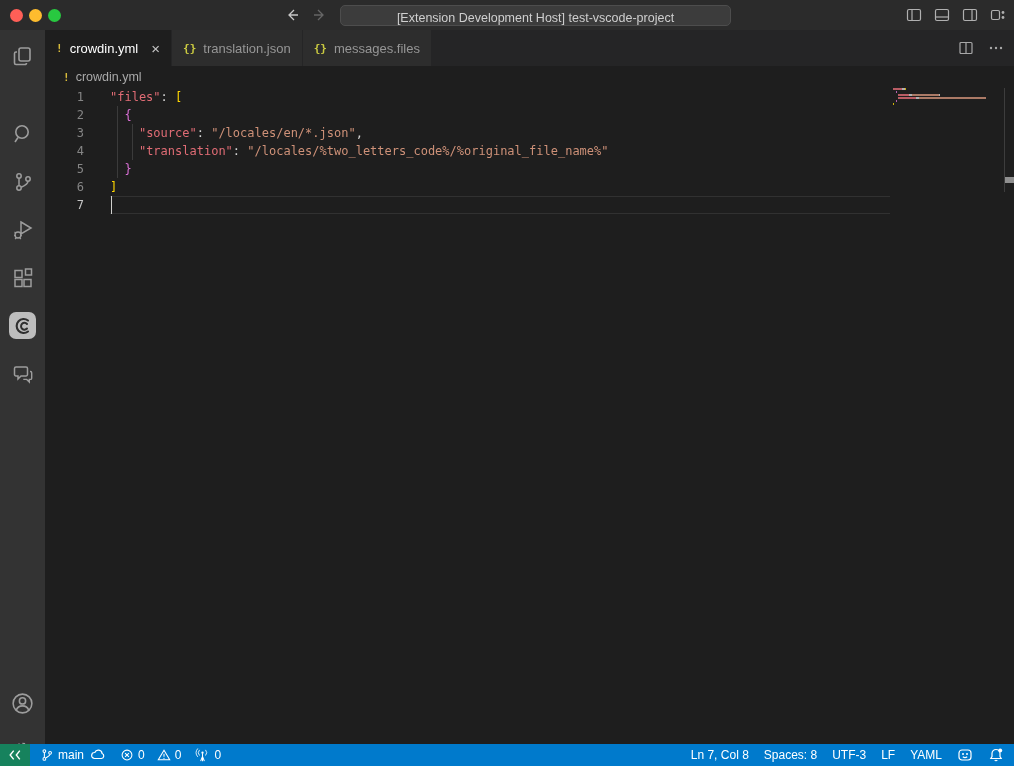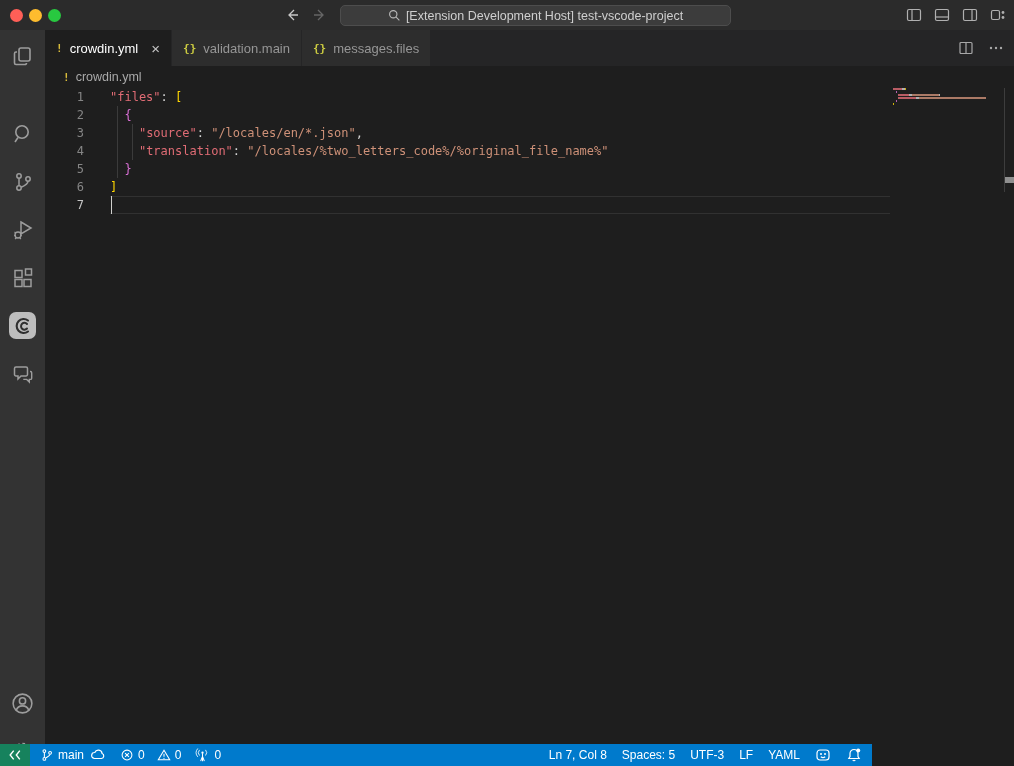--- a/index.html
+++ b/index.html
@@ -11,21 +11,21 @@
   .titlebar { position:absolute; left:0; top:0; width:1014px; height:30px;
               background:#2b2b2b; }
   .traffic { position:absolute; top:9px; width:13px; height:13px; border-radius:50%; }
   .t-red{ left:10px; background:#ff5f57; } .t-yellow{ left:29px; background:#febc2e; }
   .t-green{ left:48px; background:#28c840; }
   .nav-arrow { position:absolute; top:5px; width:20px; height:20px; display:flex;
                align-items:center; justify-content:center; font-size:16px; }
   .nav-back{ left:282px; color:#c8c8c8; } .nav-fwd{ left:310px; color:#666; }
   .command-center { position:absolute; left:340px; top:5px; width:391px; height:21px;
     background:#3c3c3c; border:1px solid #4d4d4d; border-radius:5px; color:#cfcfcf;
-    font-size:12.5px; display:flex; align-items:center; justify-content:center; gap:5px; }
+    font-size:12.5px; display:flex; align-items:center; justify-content:center; gap:5px;flex-direction:column; }
   .win-icons { position:absolute; right:8px; top:6px; display:flex; gap:11px; }
   .win-icons .wi { width:17px; height:17px; display:flex; align-items:center; justify-content:center; }
 
   
   .activitybar { position:absolute; left:0; top:30px; width:45px; height:714px;
                  background:#333333; }
   .ab-item { position:absolute; left:0; width:45px; height:45px; display:flex;
              align-items:center; justify-content:center; }
   .crowdin-badge { width:27px; height:27px; background:#bdbdbd; border-radius:7px;
                    display:flex; align-items:center; justify-content:center; }
@@ -63,21 +63,21 @@
   .current-line { position:absolute; left:0; width:780px; height:18px;
                   border-top:1px solid #313131; border-bottom:1px solid #313131; }
   .cursor { position:absolute; width:1.6px; height:18px; background:#d0d0cd; }
   .minimap { position:absolute; left:848px; top:0; width:111px; }
   .mm-row { position:absolute; height:2px; }
   .mm-tok { position:absolute; height:2px; opacity:0.8; }
   .ov-ruler-line { position:absolute; left:959px; top:0; width:1px; height:104px; background:#3d3d3d; }
   .ov-cursor { position:absolute; left:960px; top:89px; width:9px; height:6px; background:#8f8f8f; }
 
   
-  .statusbar { position:absolute; left:0; top:744px; width:872px; height:22px;
+  .statusbar { position:absolute; left:0; top:744px; width:1014px; height:22px;
                background:#007acc; color:#ffffff; font-size:12px; display:flex;
                align-items:center; }
   .sb-remote { width:30px; height:22px; background:#16825d; display:flex;
                align-items:center; justify-content:center; }
   .sb-left { display:flex; align-items:center; gap:6px; margin-left:10px; }
   .sb-right { margin-left:auto; display:flex; align-items:center; gap:15px;
               padding-right:10px; }
   .sb-item { display:flex; align-items:center; gap:4px; }
   .sp14 { width:2px; } 
   svg { display:block; }
@@ -206,21 +206,21 @@
   </div>
 
   <div class="tabbar">
     <div class="tab active">
       <span class="ficon yml">!</span>
       <span>crowdin.yml</span>
       <span class="close">×</span>
     </div>
     <div class="tab inactive">
       <span class="ficon json">{}</span>
-      <span>validation.main</span>
+      <span>translation.json</span>
     </div>
     <div class="tab inactive">
       <span class="ficon json">{}</span>
       <span>messages.files</span>
     </div>
     <div class="tab-actions">
       <svg width="16" height="16" viewBox="0 0 16 16">
           <rect x="2" y="2.5" width="12" height="11" rx="1" stroke="#a8a8a8" fill="none" stroke-width="1.2"></rect>
           <path d="M8 3 V13" stroke="#a8a8a8" stroke-width="1.2"></path>
         </svg>
@@ -338,21 +338,21 @@
         <svg width="15" height="15" viewBox="0 0 16 16">
             <path d="M8 5.5 V14 M6 14 L8 9 L10 14" stroke="#fff" fill="none" stroke-width="1.1"></path>
             <circle cx="8" cy="5" r="1.2" fill="#fff"></circle>
             <path d="M4.8 8 a4.5 4.5 0 0 1 0 -6 M11.2 2 a4.5 4.5 0 0 1 0 6 M3 9.5 a7 7 0 0 1 0 -9" stroke="#fff" fill="none" stroke-width="1" opacity="0.9"></path>
           </svg>
         <span>0</span>
       </span>
     </div>
     <div class="sb-right">
       <span class="sb-item">Ln 7, Col 8</span>
-      <span class="sb-item">Spaces: 5</span>
+      <span class="sb-item">Spaces: 8</span>
       <span class="sb-item">UTF-3</span>
       <span class="sb-item">LF</span>
       <span class="sb-item">YAML</span>
       <span class="sb-item">
         <svg width="16" height="16" viewBox="0 0 16 16">
             <rect x="2" y="3" width="12" height="10" rx="3" stroke="#fff" fill="none" stroke-width="1.2"></rect>
             <circle cx="6" cy="7" r="1" fill="#fff"></circle>
             <circle cx="10" cy="7" r="1" fill="#fff"></circle>
             <path d="M5.8 9.8 c1.4 1 3 1 4.4 0" stroke="#fff" fill="none" stroke-width="1.1"></path>
           </svg>

